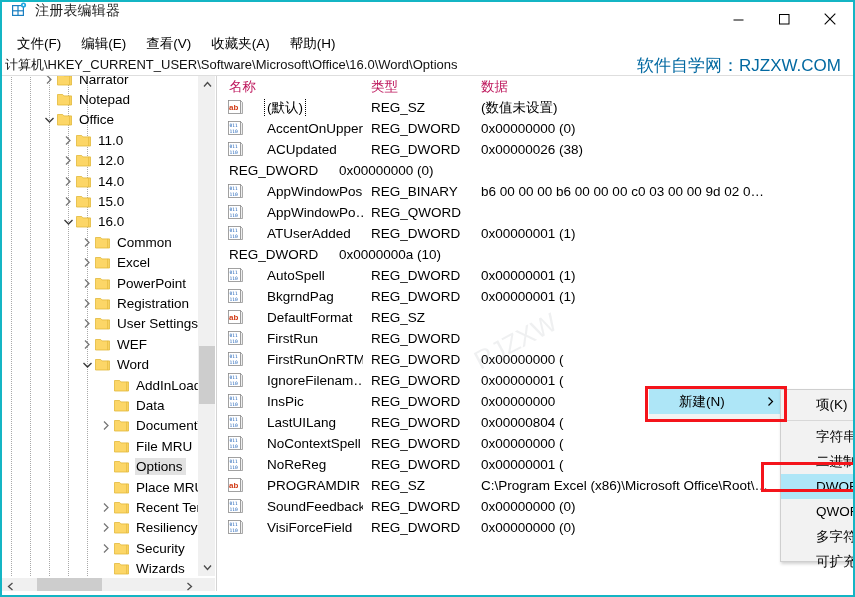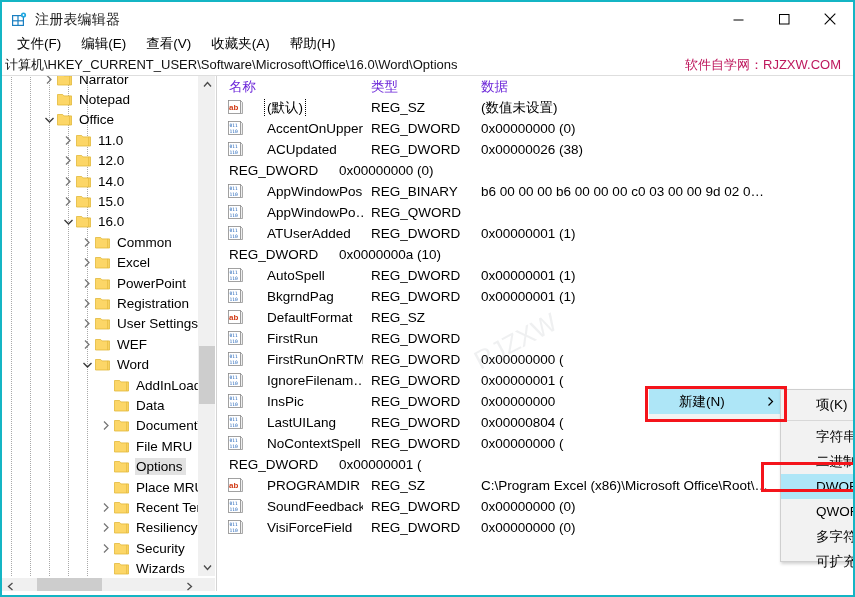--- a/index.html
+++ b/index.html
@@ -16,21 +16,21 @@
     background: #ffffff;
     border: 2px solid #14b5c4;
     overflow: hidden;
   }
 
   
   #titlebar {
     position: absolute; left: 0; top: 0;
     width: 851px; height: 36px;
     background: #ffffff;
-    display: flex; align-items: center;
+    display: flex; 
   }
   #app-icon {
     width: 16px; height: 16px;
     margin-left: 9px; margin-right: 8px;
     position: relative; flex: none;
   }
   #app-icon svg { display: block; }
   #title-text {
     font-size: 14px; color: #1a1a1a; letter-spacing: 0.2px;
     white-space: nowrap;
@@ -66,21 +66,21 @@
     background: #ffffff;
     border-bottom: 1px solid #dedede;
     display: flex; align-items: center;
     padding: 0 6px 0 3px;
   }
   #path-text {
     font-size: 13px; color: #111111; white-space: nowrap;
     flex: 1 1 auto;
   }
   #watermark-text {
-    font-size: 13px; color: #be185d; white-space: nowrap;
+    font-size: 17px; color: #0369a1; white-space: nowrap;
     margin-right: 6px;
   }
 
   
   #mainarea {
     position: absolute; left: 0; top: 74px;
     width: 851px; height: 519px;
     background: #ffffff;
     display: flex;
   }
@@ -187,21 +187,21 @@
     position: relative;
     flex: 1 1 auto; height: 519px;
     background: #ffffff;
     overflow: hidden;
   }
   #list-header {
     position: absolute; left: 0; top: 0;
     width: 100%; height: 21px;
     display: flex; align-items: center;
     background: #ffffff;
-    font-size: 13.5px; color: #6d28d9;
+    font-size: 13.5px; color: #be185d;
   }
   #list-header .col {
     padding-left: 8px; white-space: nowrap;
   }
   .col-name  { width: 142px; flex: none; }
   .col-type  { width: 110px; flex: none; }
   .col-data  { flex: 1 1 auto; }
 
   #rows {
     position: absolute; left: 0; top: 21px;
@@ -911,20 +911,31 @@
                   <text x="1.4" y="6.4" font-family="DejaVu Sans Mono, monospace" font-size="4.6" fill="#1b5fb5">011</text>
                   <text x="1.4" y="11.6" font-family="DejaVu Sans Mono, monospace" font-size="4.6" fill="#1b5fb5">110</text>
                 </svg>
               </span>
               <span class="namebox">NoContextSpell</span>
             </span>
             <span class="cell type">REG_DWORD</span>
             <span class="cell data">0x00000000 (</span>
           </div>
           <div class="row">
+            <span class="cell name">
+              <span class="vicon">
+                <svg width="15" height="15" viewBox="0 0 15 15">
+                  <rect x="0.5" y="0.5" width="12" height="13" fill="#ffffff" stroke="#8a8a8a" stroke-width="0.8"></rect>
+                  <path d="M12.5 0.5 l2 2 v11 h-2 z" fill="#efefef" stroke="#8a8a8a" stroke-width="0.7"></path>
+                  <text x="1.4" y="6.4" font-family="DejaVu Sans Mono, monospace" font-size="4.6" fill="#1b5fb5">011</text>
+                  <text x="1.4" y="11.6" font-family="DejaVu Sans Mono, monospace" font-size="4.6" fill="#1b5fb5">110</text>
+                </svg>
+              </span>
+              <span class="namebox">NoReReg</span>
+            </span>
             <span class="cell type">REG_DWORD</span>
             <span class="cell data">0x00000001 (</span>
           </div>
           <div class="row">
             <span class="cell name">
               <span class="vicon">
                 <svg width="15" height="15" viewBox="0 0 15 15">
                   <rect x="0.5" y="0.5" width="12" height="13" fill="#ffffff" stroke="#8a8a8a" stroke-width="0.8"></rect>
                   <path d="M12.5 0.5 l2 2 v11 h-2 z" fill="#efefef" stroke="#8a8a8a" stroke-width="0.7"></path>
                   <text x="1.1" y="9.6" font-family="Liberation Sans, sans-serif" font-weight="bold" font-size="8" fill="#d13b16">ab</text>

